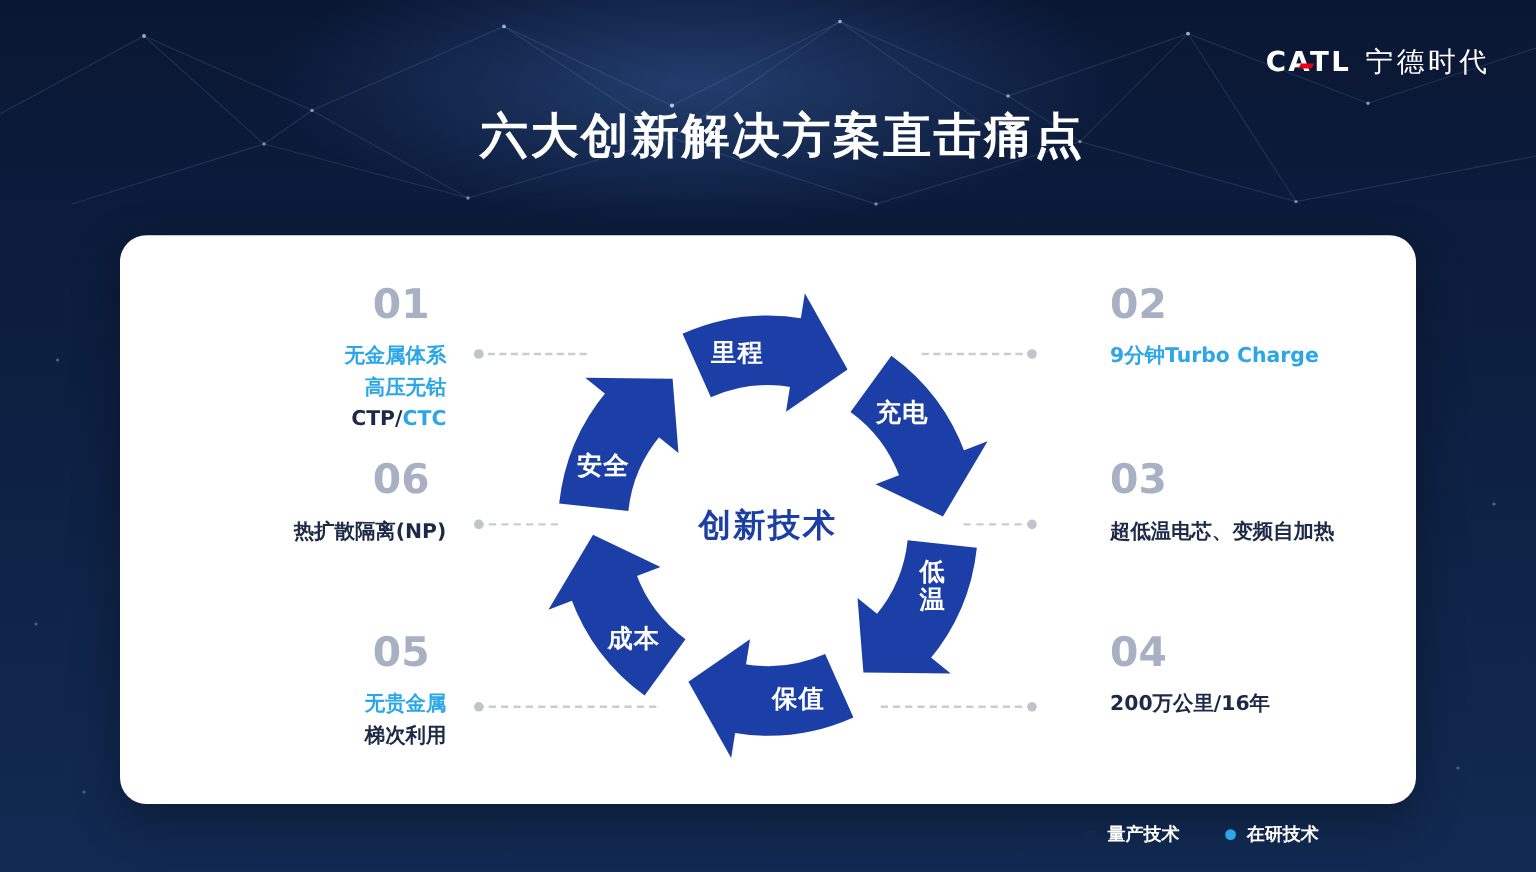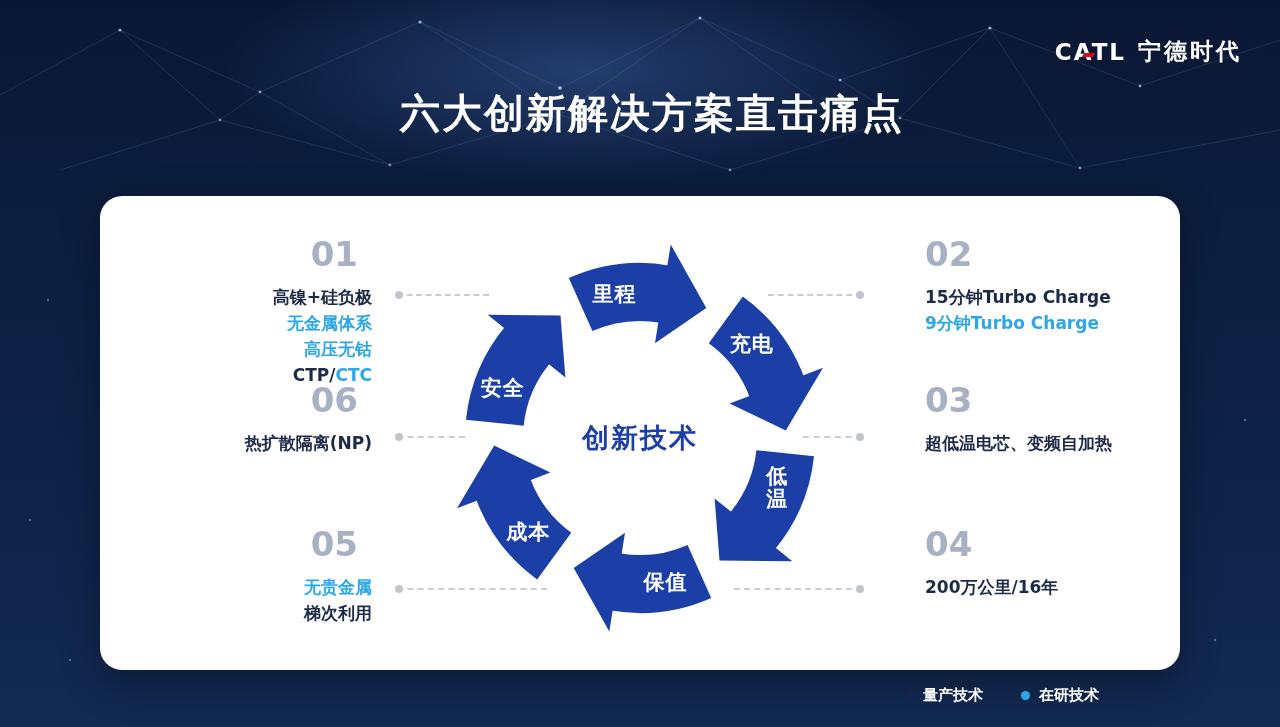--- a/index.html
+++ b/index.html
@@ -19,21 +19,21 @@
     background:linear-gradient(180deg,#0A1734 0%,var(--background-navy) 42%,#122A52 100%);
     position:relative;
   }
   .bg-decor{position:absolute;left:0;top:0;pointer-events:none;}
 
   
   .logo{position:absolute;top:36px;right:38px;display:flex;align-items:center;gap:12px;color:#fff;}
   .logo-catl{font-size:23px;font-weight:800;letter-spacing:2px;position:relative;}
   .logo-catl::after{content:'';position:absolute;left:28px;top:14px;width:11px;height:4px;
     background:var(--logo-red);transform:skewX(-32deg);}
-  .logo-cn{font-size:23px;font-weight:bold;letter-spacing:3px;}
+  .logo-cn{font-size:23px;font-weight:normal;letter-spacing:3px;}
 
   
   .title{position:absolute;top:86px;left:12px;width:1280px;text-align:center;color:#fff;
     font-size:40px;font-weight:800;letter-spacing:2px;}
 
   
   .card{position:absolute;left:100px;top:196px;width:1080px;height:474px;
     background:var(--card-white);border-radius:22px;box-shadow:0 12px 40px rgba(0,0,0,.32);}
 
   
@@ -132,21 +132,20 @@
       <text fill="#FFFFFF" font-size="21" font-weight="bold" text-anchor="middle"><tspan x="326.8" y="128.2">充电</tspan></text>
       <text fill="#FFFFFF" font-size="21" font-weight="bold" text-anchor="middle"><tspan x="352.2" y="260.4">低</tspan><tspan x="352.2" y="283.4">温</tspan></text>
       <text fill="#FFFFFF" font-size="21" font-weight="bold" text-anchor="middle"><tspan x="240.4" y="365.8">保值</tspan></text>
       <text fill="#FFFFFF" font-size="21" font-weight="bold" text-anchor="middle"><tspan x="103.2" y="315.8">成本</tspan></text>
       <text fill="#FFFFFF" font-size="21" font-weight="bold" text-anchor="middle"><tspan x="77.8" y="172.1">安全</tspan></text>
     </svg>
 
   <div class="item left" style="top:40px;">
     <div class="item-number">01</div>
     <div class="item-lines">
-      <div class="line t-prod">高镍+硅负极</div>
       <div class="line t-dev">无金属体系</div>
       <div class="line t-dev">高压无钴</div>
       <div class="line">
         <span class="t-prod">CTP/</span><span class="t-dev">CTC</span>
       </div>
     </div>
   </div>
 
   <div class="item left" style="top:186px;">
     <div class="item-number">06</div>
@@ -159,21 +158,20 @@
     <div class="item-number">05</div>
     <div class="item-lines">
       <div class="line t-dev">无贵金属</div>
       <div class="line t-prod">梯次利用</div>
     </div>
   </div>
 
   <div class="item right" style="top:40px;">
     <div class="item-number">02</div>
     <div class="item-lines">
-      <div class="line t-prod">15分钟Turbo Charge</div>
       <div class="line t-dev">9分钟Turbo Charge</div>
     </div>
   </div>
 
   <div class="item right" style="top:186px;">
     <div class="item-number">03</div>
     <div class="item-lines">
       <div class="line t-prod">超低温电芯、变频自加热</div>
     </div>
   </div>

